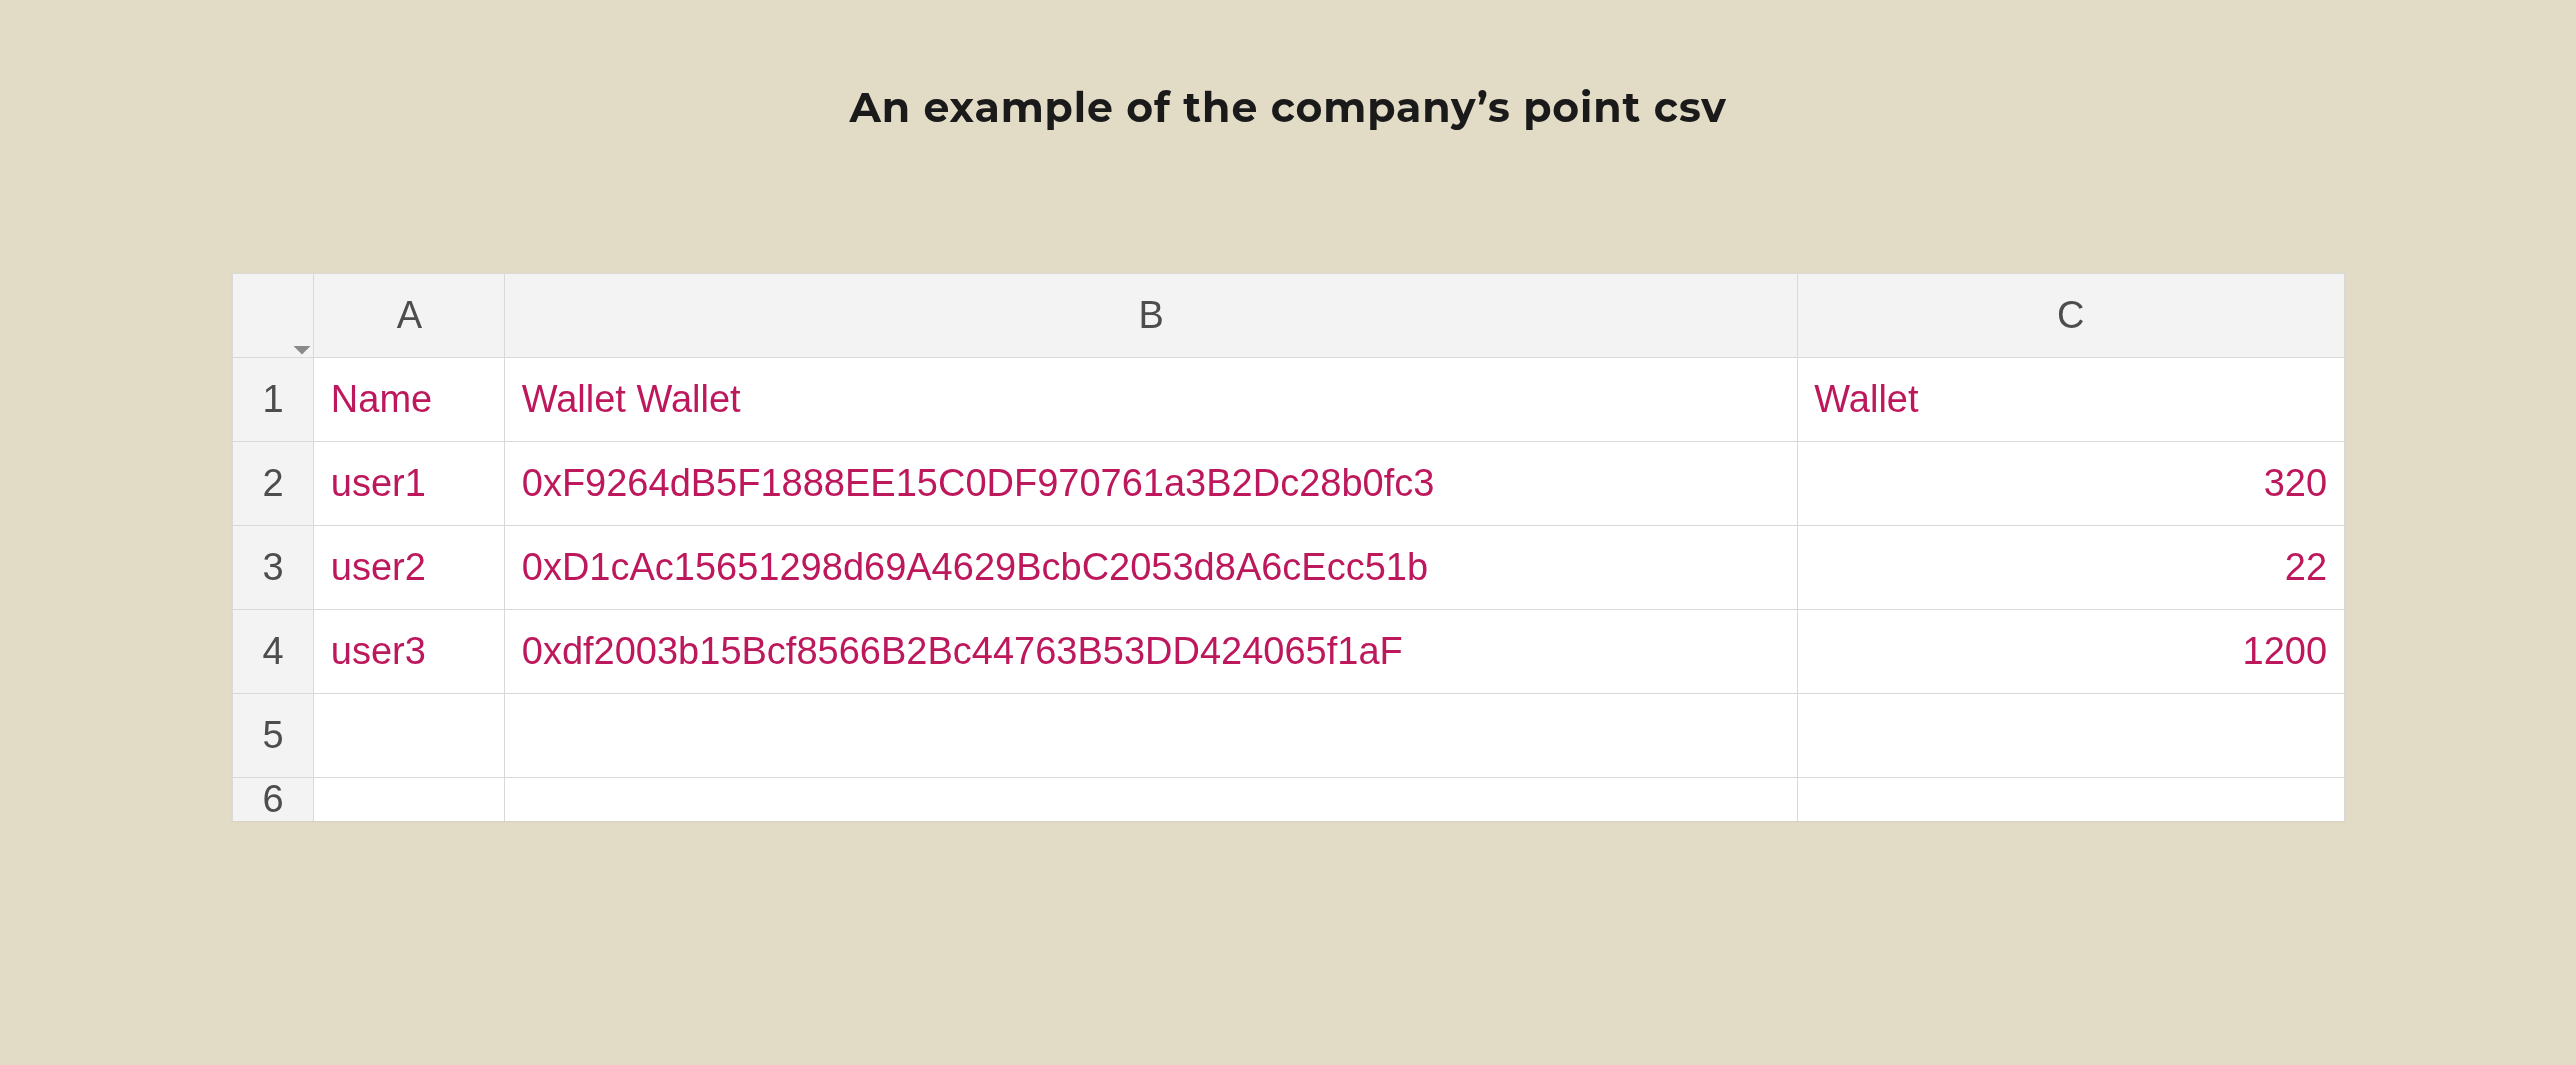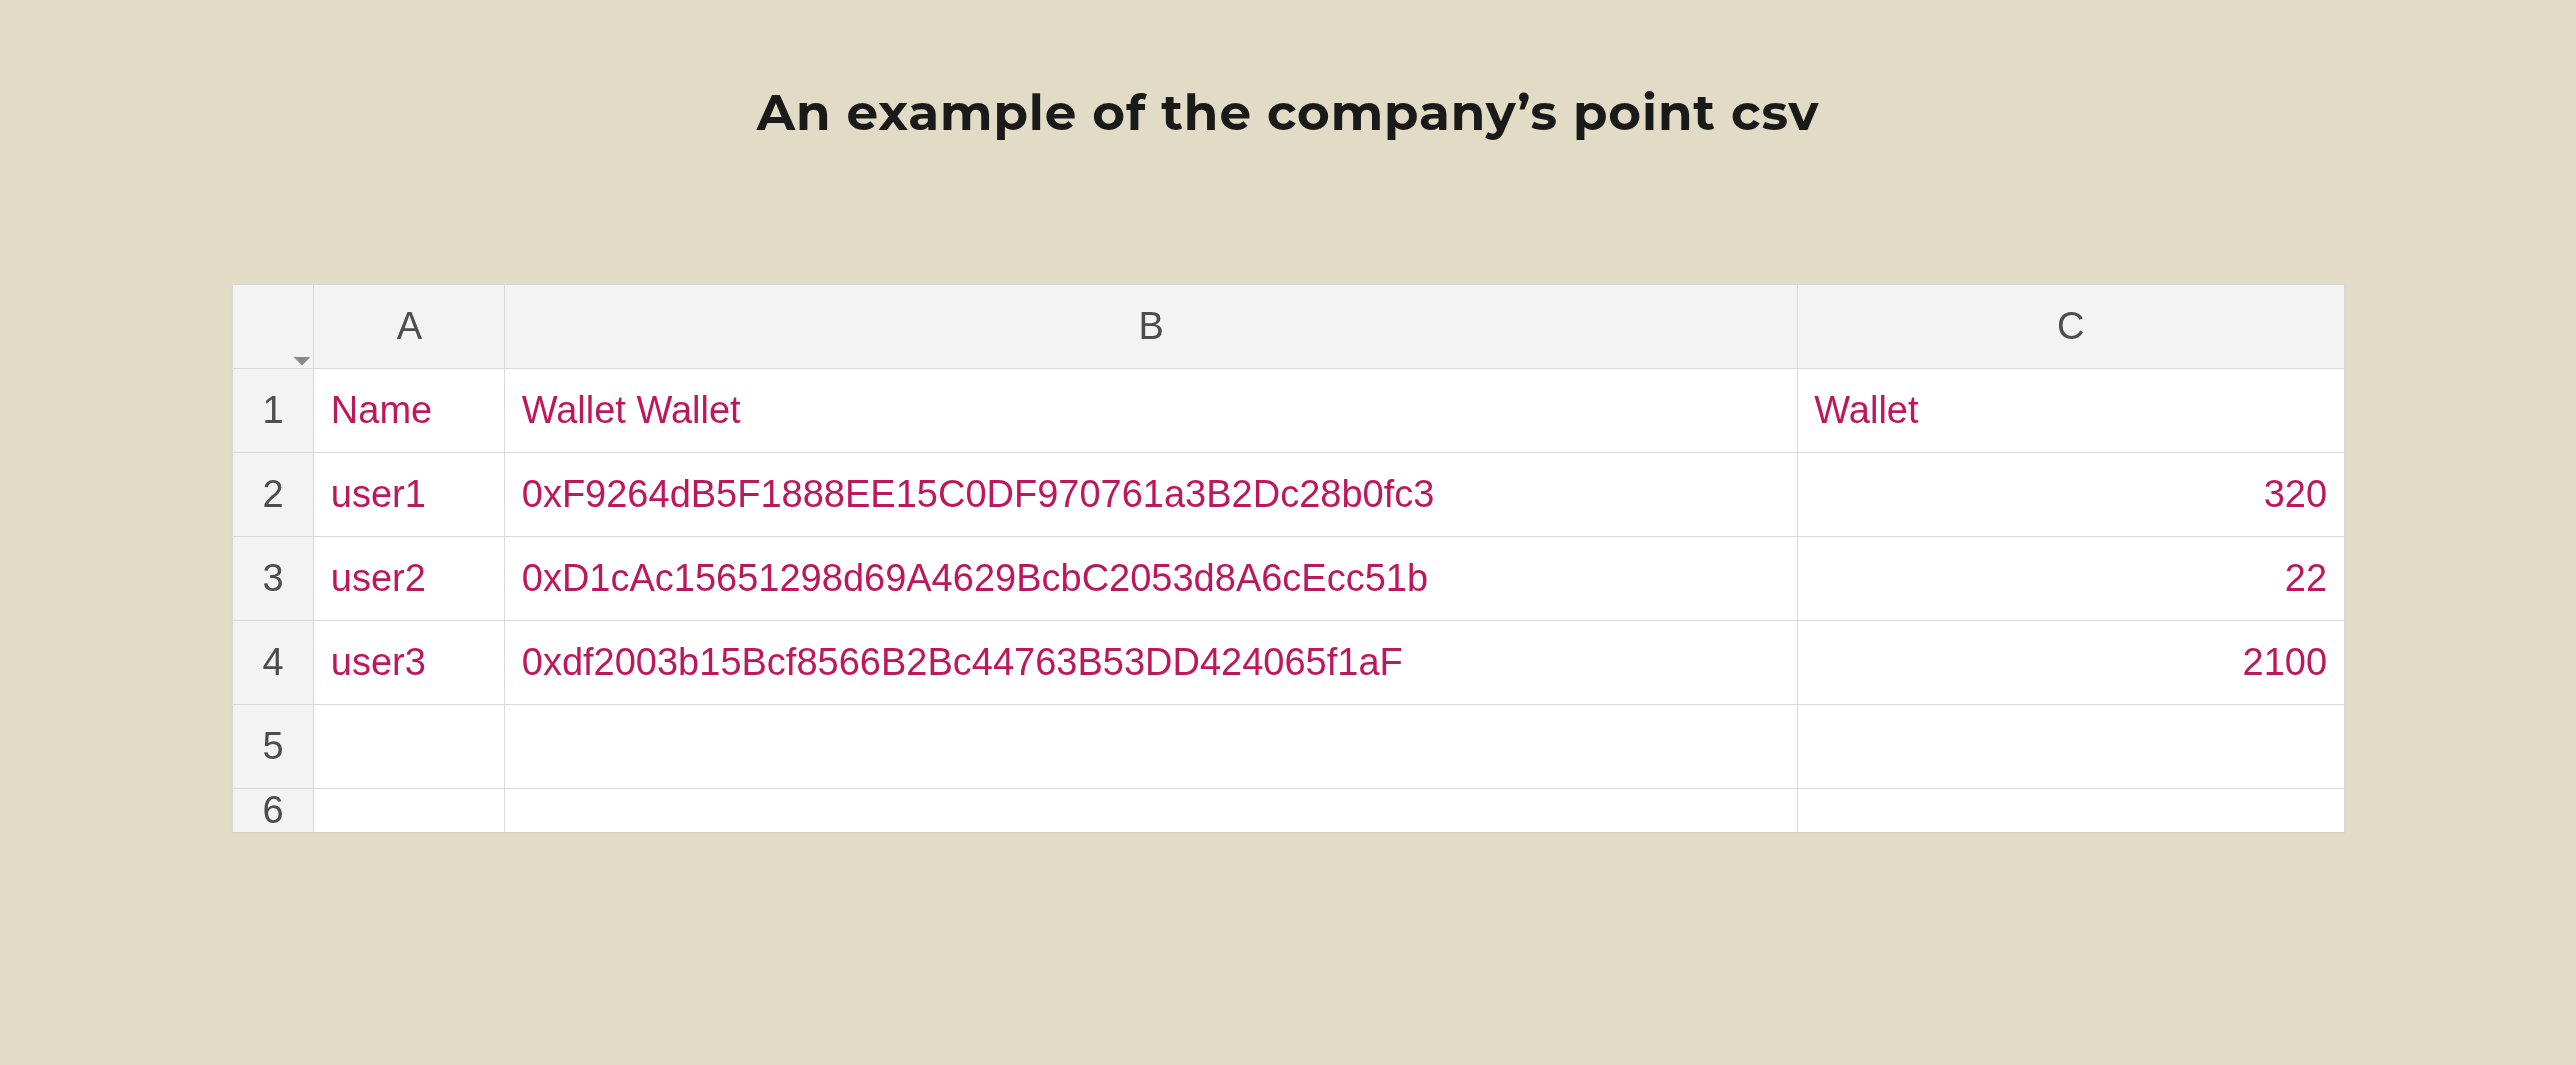--- a/index.html
+++ b/index.html
@@ -12,21 +12,21 @@
       font-family: Arial, Helvetica, sans-serif;
       width: 2576px;
       height: 1066px;
       display: flex;
       flex-direction: column;
       align-items: center;
       padding-top: 82px;
     }
     .title {
       font-family: "Montserrat", "Segoe UI", Arial, sans-serif;
-      font-size: 50px;
+      font-size: 41px;
       font-weight: 700;
       color: #1a1a1a;
       letter-spacing: 0.9px;
       margin-bottom: 141px;
     }
     .spreadsheet {
       width: 2113px;
       background: #fff;
       border-collapse: collapse;
       box-shadow: 0 0.9px 1.8px rgba(0,0,0,0.05);
@@ -130,21 +130,21 @@
     <tr>
       <th class="rowhead">3</th>
       <td>user2</td>
       <td>0xD1cAc15651298d69A4629BcbC2053d8A6cEcc51b</td>
       <td class="numcell">22</td>
     </tr>
     <tr>
       <th class="rowhead">4</th>
       <td>user3</td>
       <td>0xdf2003b15Bcf8566B2Bc44763B53DD424065f1aF</td>
-      <td class="numcell">2100</td>
+      <td class="numcell">1200</td>
     </tr>
     <tr>
       <th class="rowhead">5</th>
       <td></td>
       <td></td>
       <td></td>
     </tr>
     <tr class="lastvisible">
       <th class="rowhead">6</th>
       <td></td>

